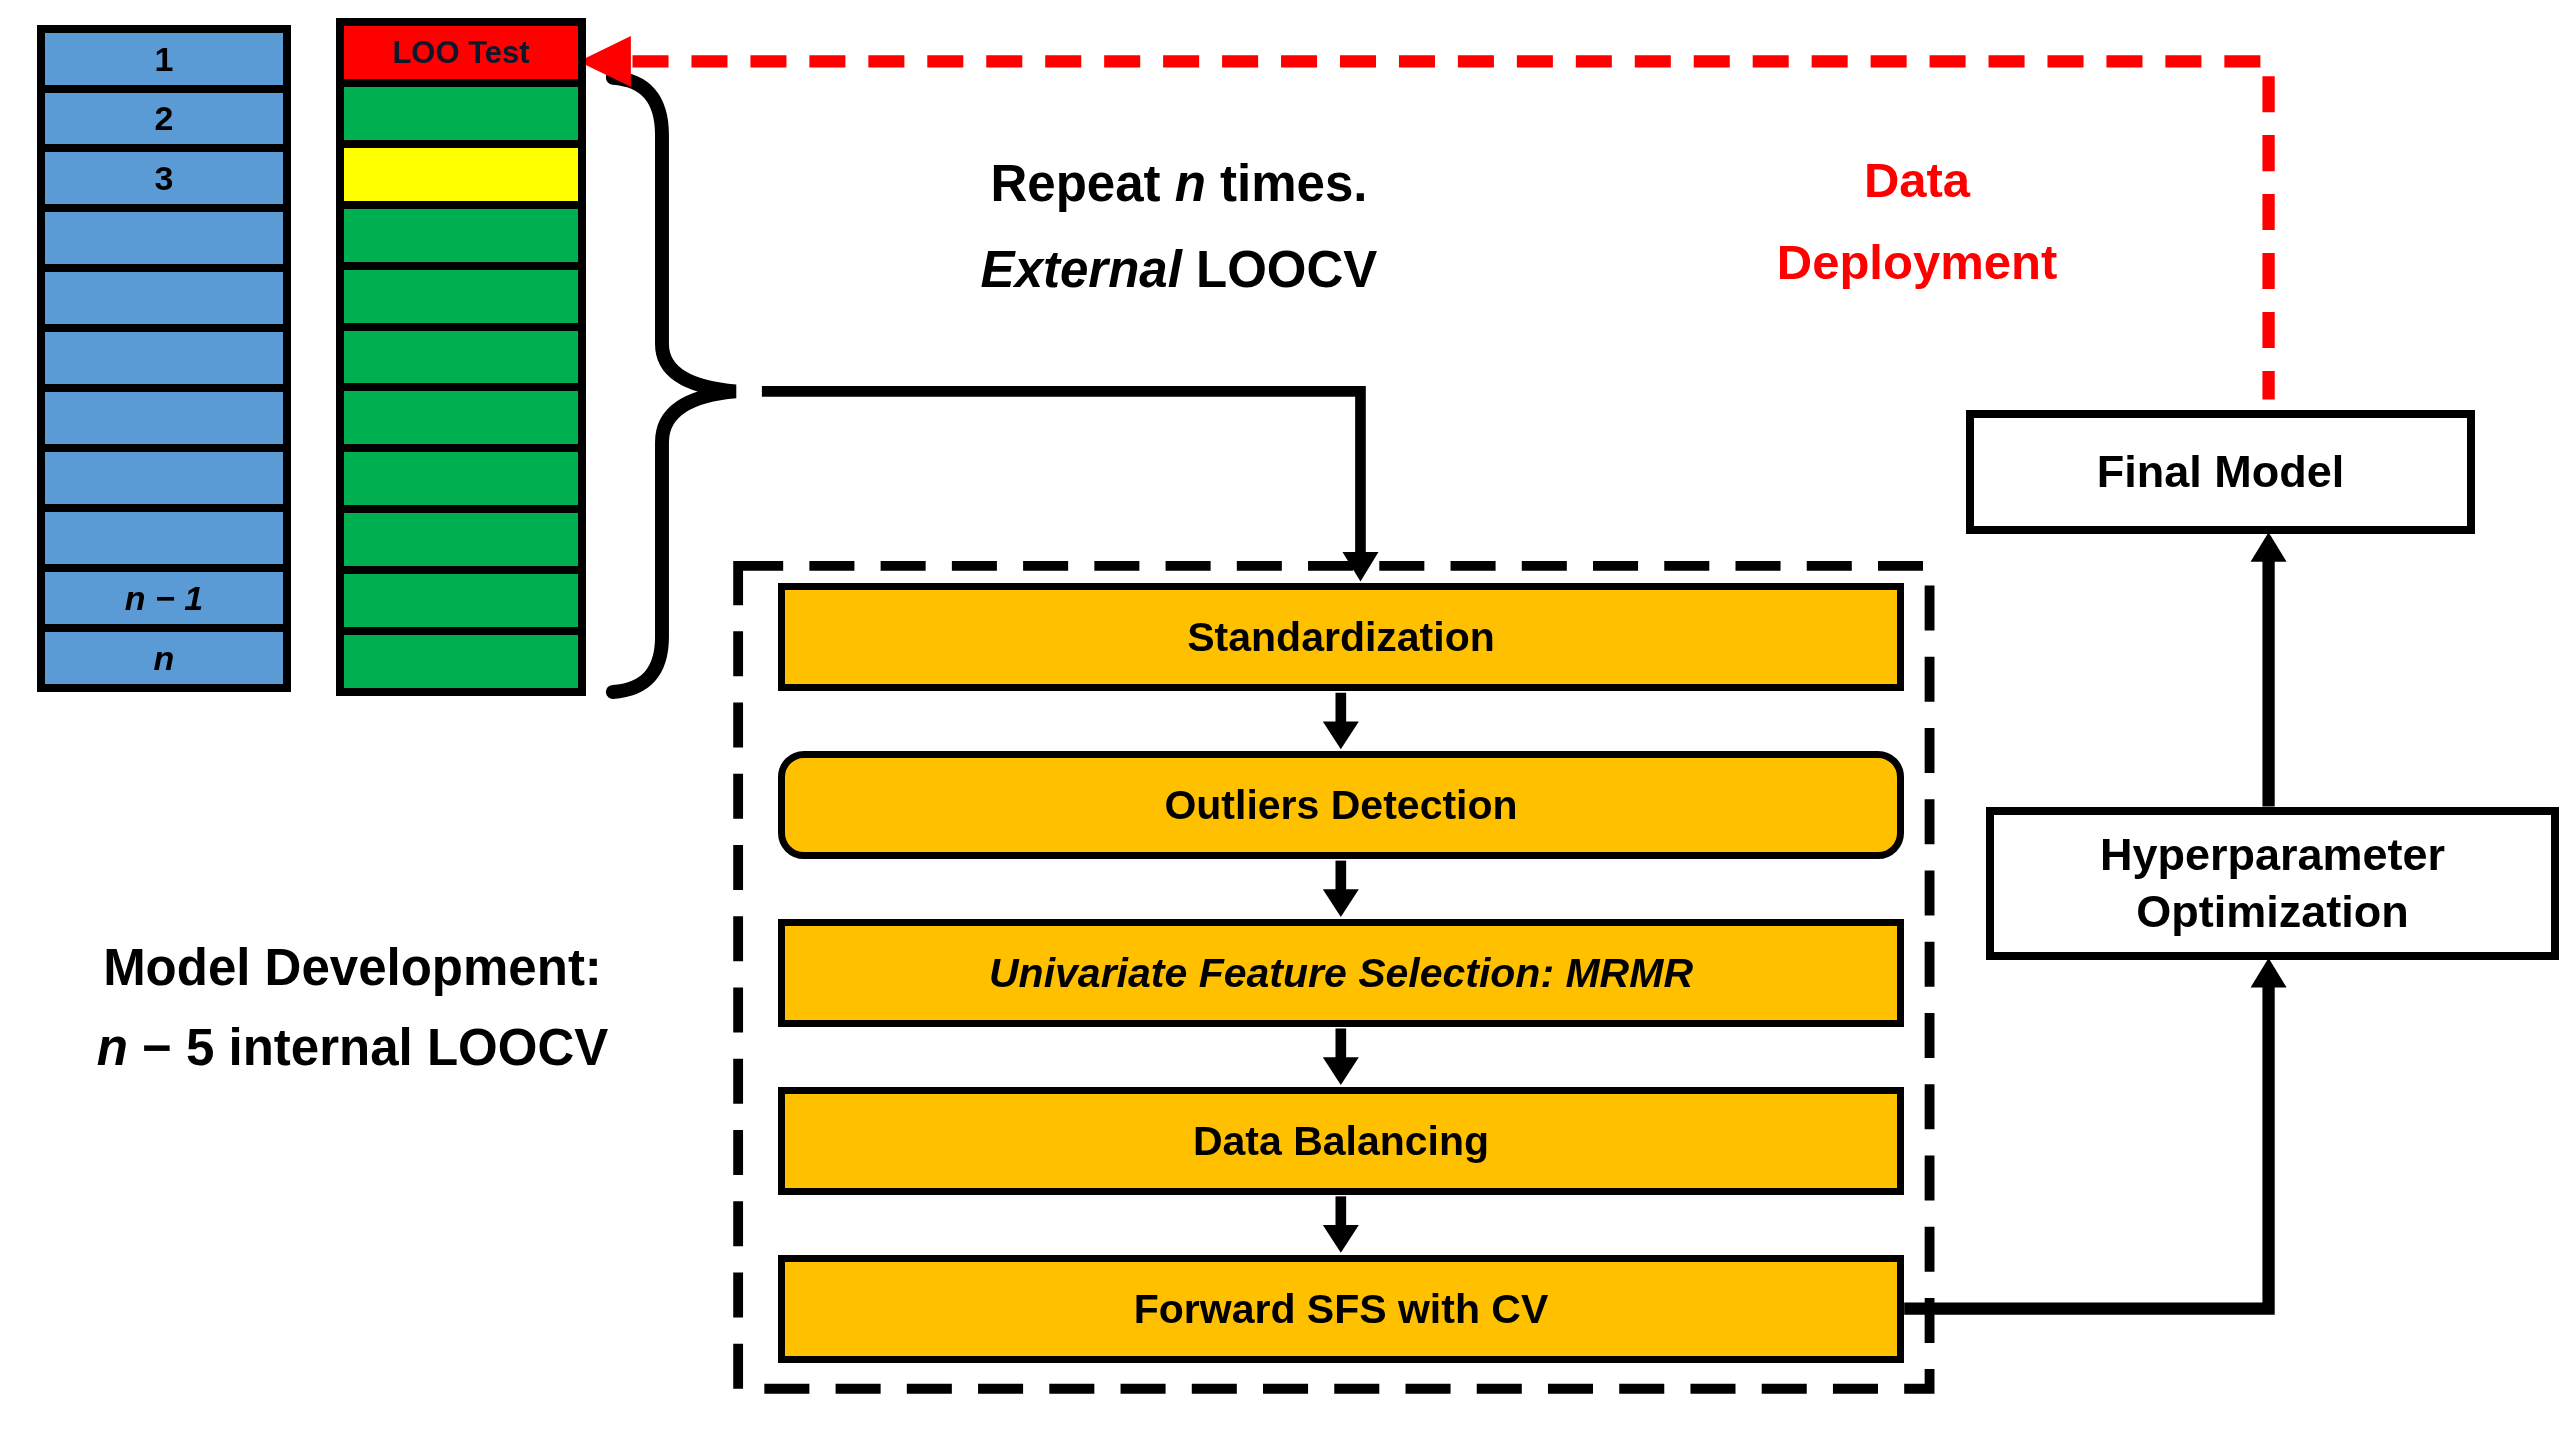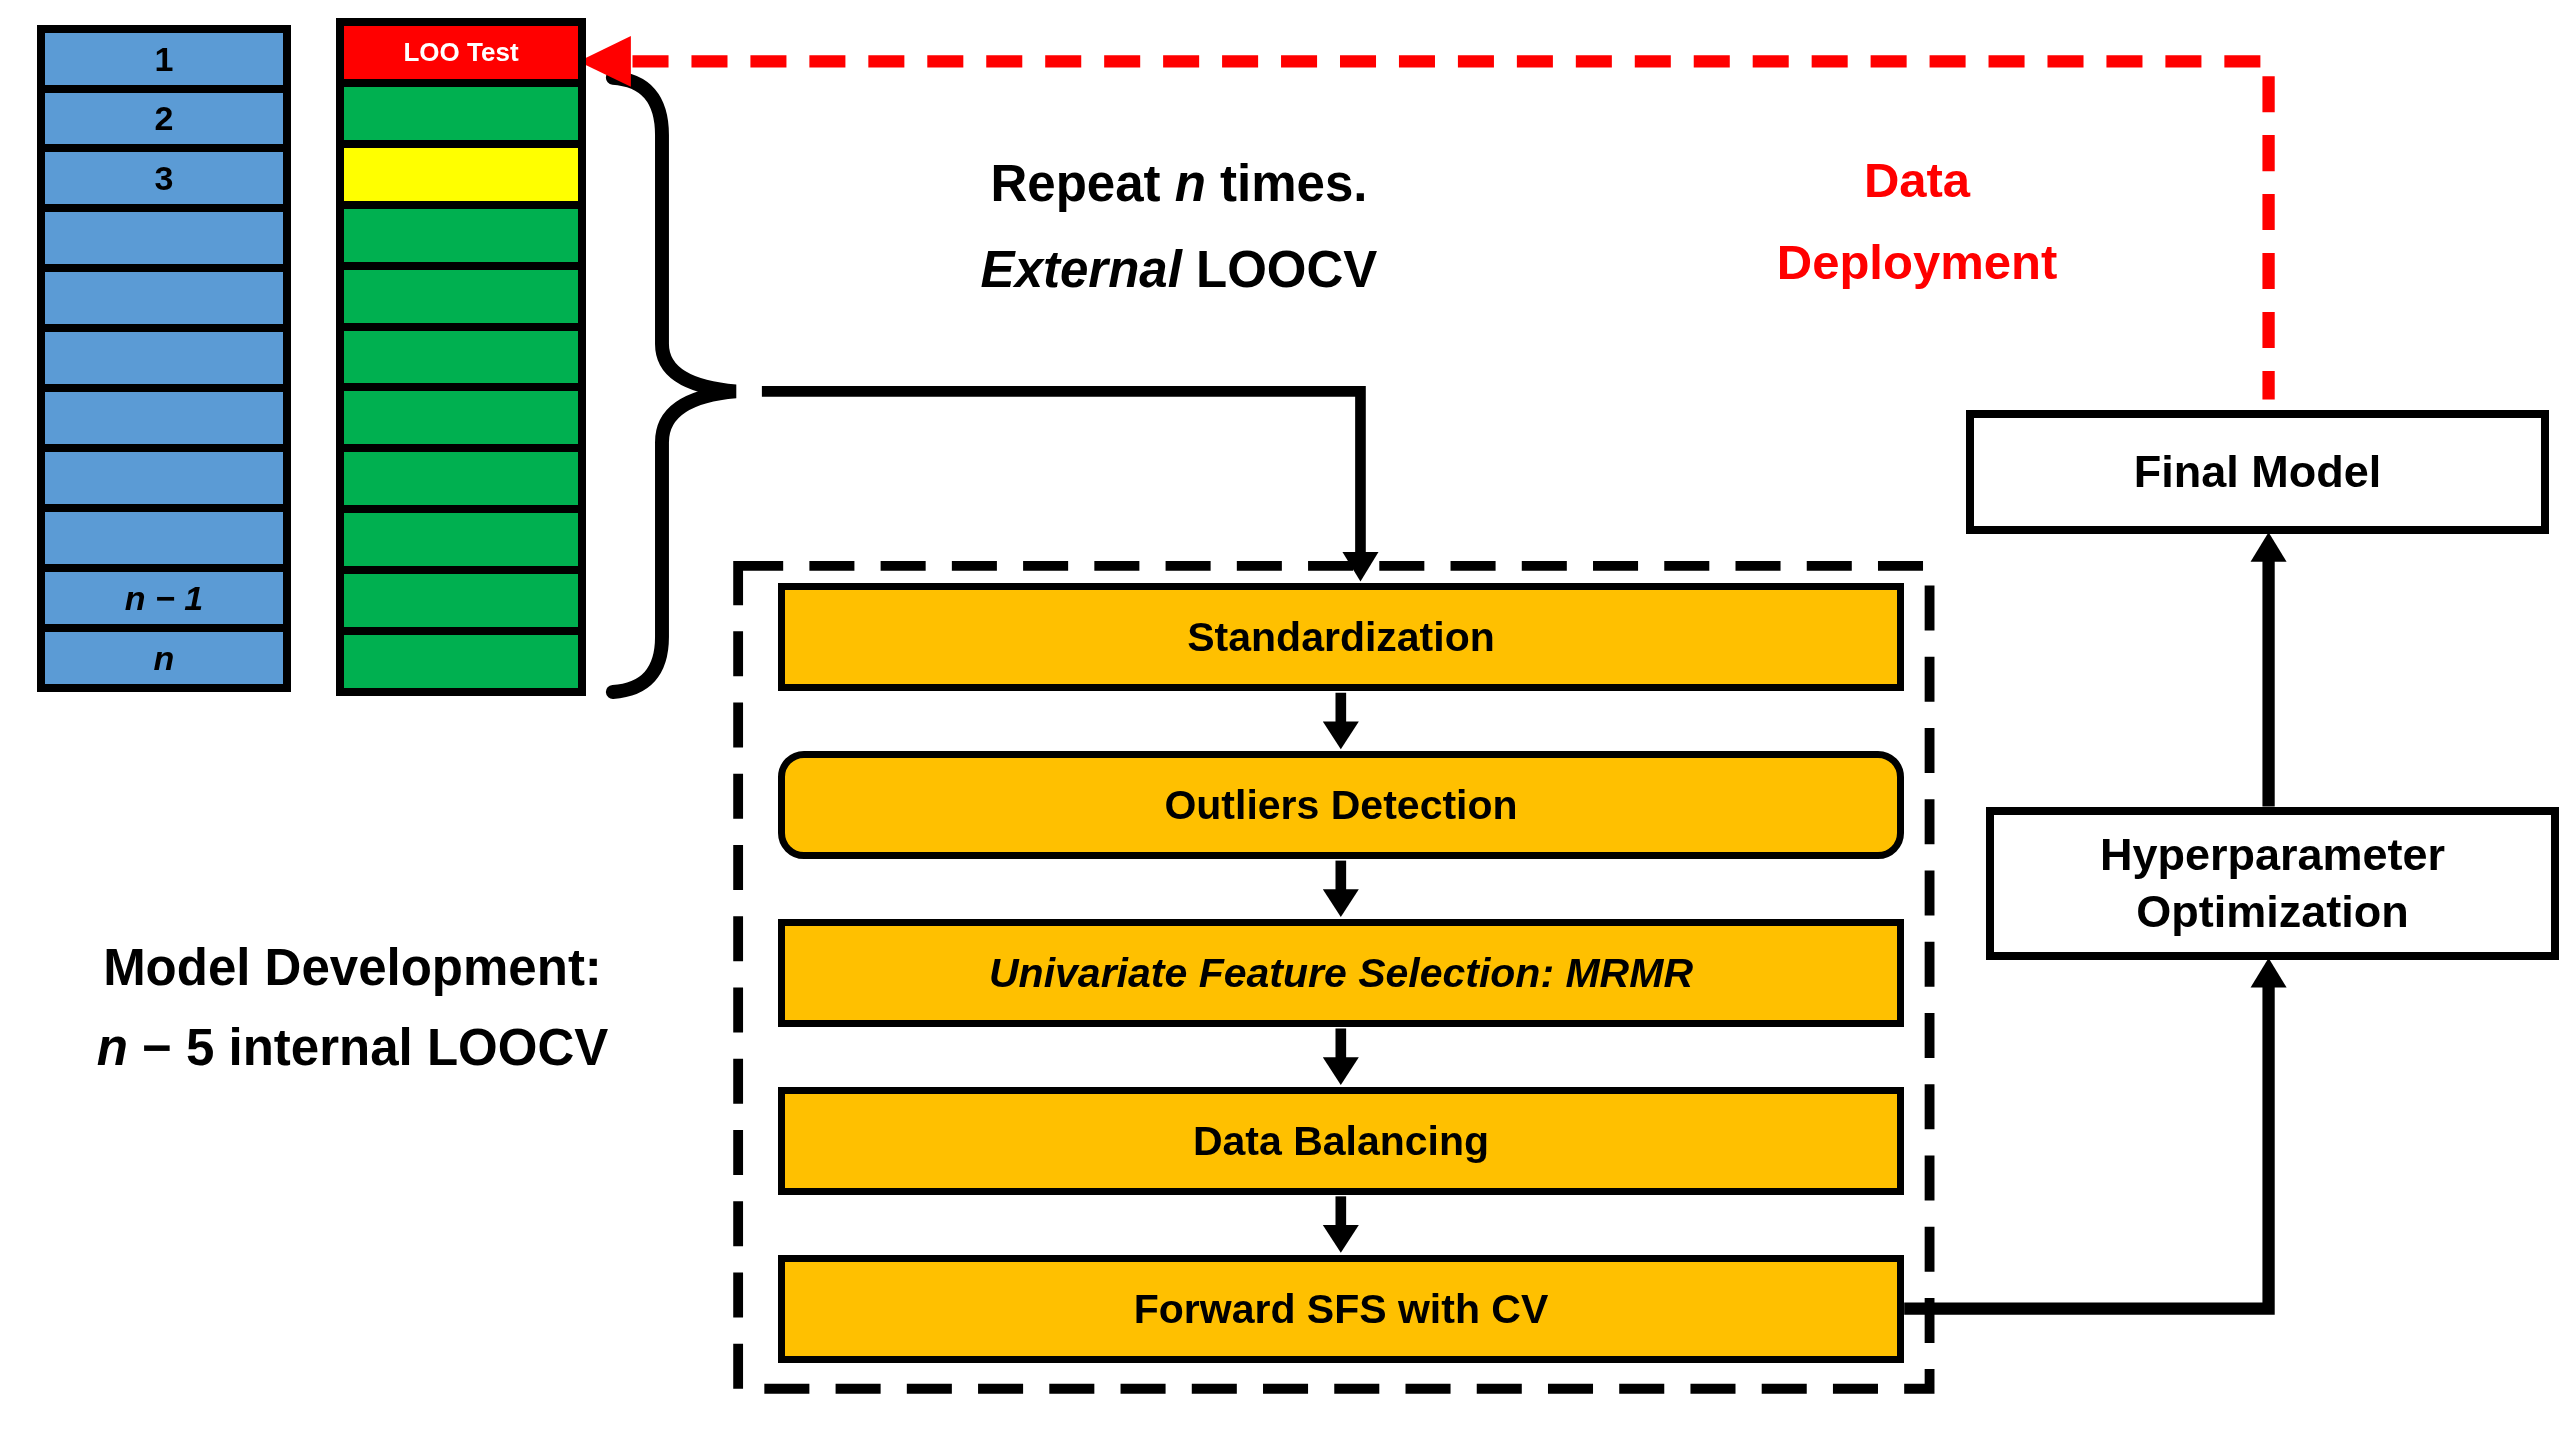--- a/index.html
+++ b/index.html
@@ -12,41 +12,41 @@
 
   
   .col{position:absolute;display:flex;flex-direction:column;border:4.1px solid #000;z-index:2;background:#000;}
   .col .cell{flex:1;border:4.1px solid #000;display:flex;align-items:center;justify-content:center;
              font-size:34px;line-height:1;}
   .col.blue{left:37px;top:24.6px;width:246px;height:659px;}
   .col.blue .cell{background:var(--fold_blue);}
   .col.green{left:336px;top:18px;width:242px;height:670px;}
   .gcell.train{background:var(--train_green);}
   .gcell.validation{background:var(--validation_yellow);}
-  .gcell.test{background:var(--test_red);color:#ffffff;font-size:26px;}
+  .gcell.test{background:var(--test_red);color:#0f172a;font-size:31px;}
   .em{font-style:italic;}
 
   
   .note{position:absolute;text-align:center;z-index:2;font-weight:bold;}
   .note .ln{display:block;}
   .note.external{left:835px;top:141px;width:688px;font-size:51px;line-height:86px;}
   .note.deploy{left:1704px;top:139px;width:426px;font-size:49px;line-height:82px;color:var(--test_red);}
   .note.develop{left:33px;top:928px;width:639px;font-size:51px;line-height:80px;}
 
   
   .step{position:absolute;left:778px;width:1126px;height:108px;z-index:2;
         background:var(--step_orange);border:7.4px solid #000;box-sizing:border-box;
         display:flex;align-items:center;justify-content:center;font-size:41px;}
   .step1{top:583px;} .step2{top:751px;border-radius:26px;} .step3{top:919px;font-style:italic;} .step4{top:1087px;} .step5{top:1255px;}
 
   
   .box{position:absolute;background:#fff;border:8.2px solid #000;box-sizing:border-box;z-index:2;
        display:flex;flex-direction:column;align-items:center;justify-content:center;
        font-size:45px;line-height:1.25;text-align:center;}
-  .box.final{left:1966px;top:410px;width:583px;height:124px;}
+  .box.final{left:1966px;top:410px;width:509px;height:124px;}
   .box.hyper{left:1986px;top:807px;width:573px;height:153px;}
 </style>
 </head>
 <body>
 
 <div class="canvas">
 
   <svg class="overlay" width="2576" height="1442" viewBox="0 0 3145 1761">
 
     <rect x="901" y="691" width="1455" height="1005" fill="none" stroke="#000" stroke-width="12" stroke-dasharray="55 32"></rect>

